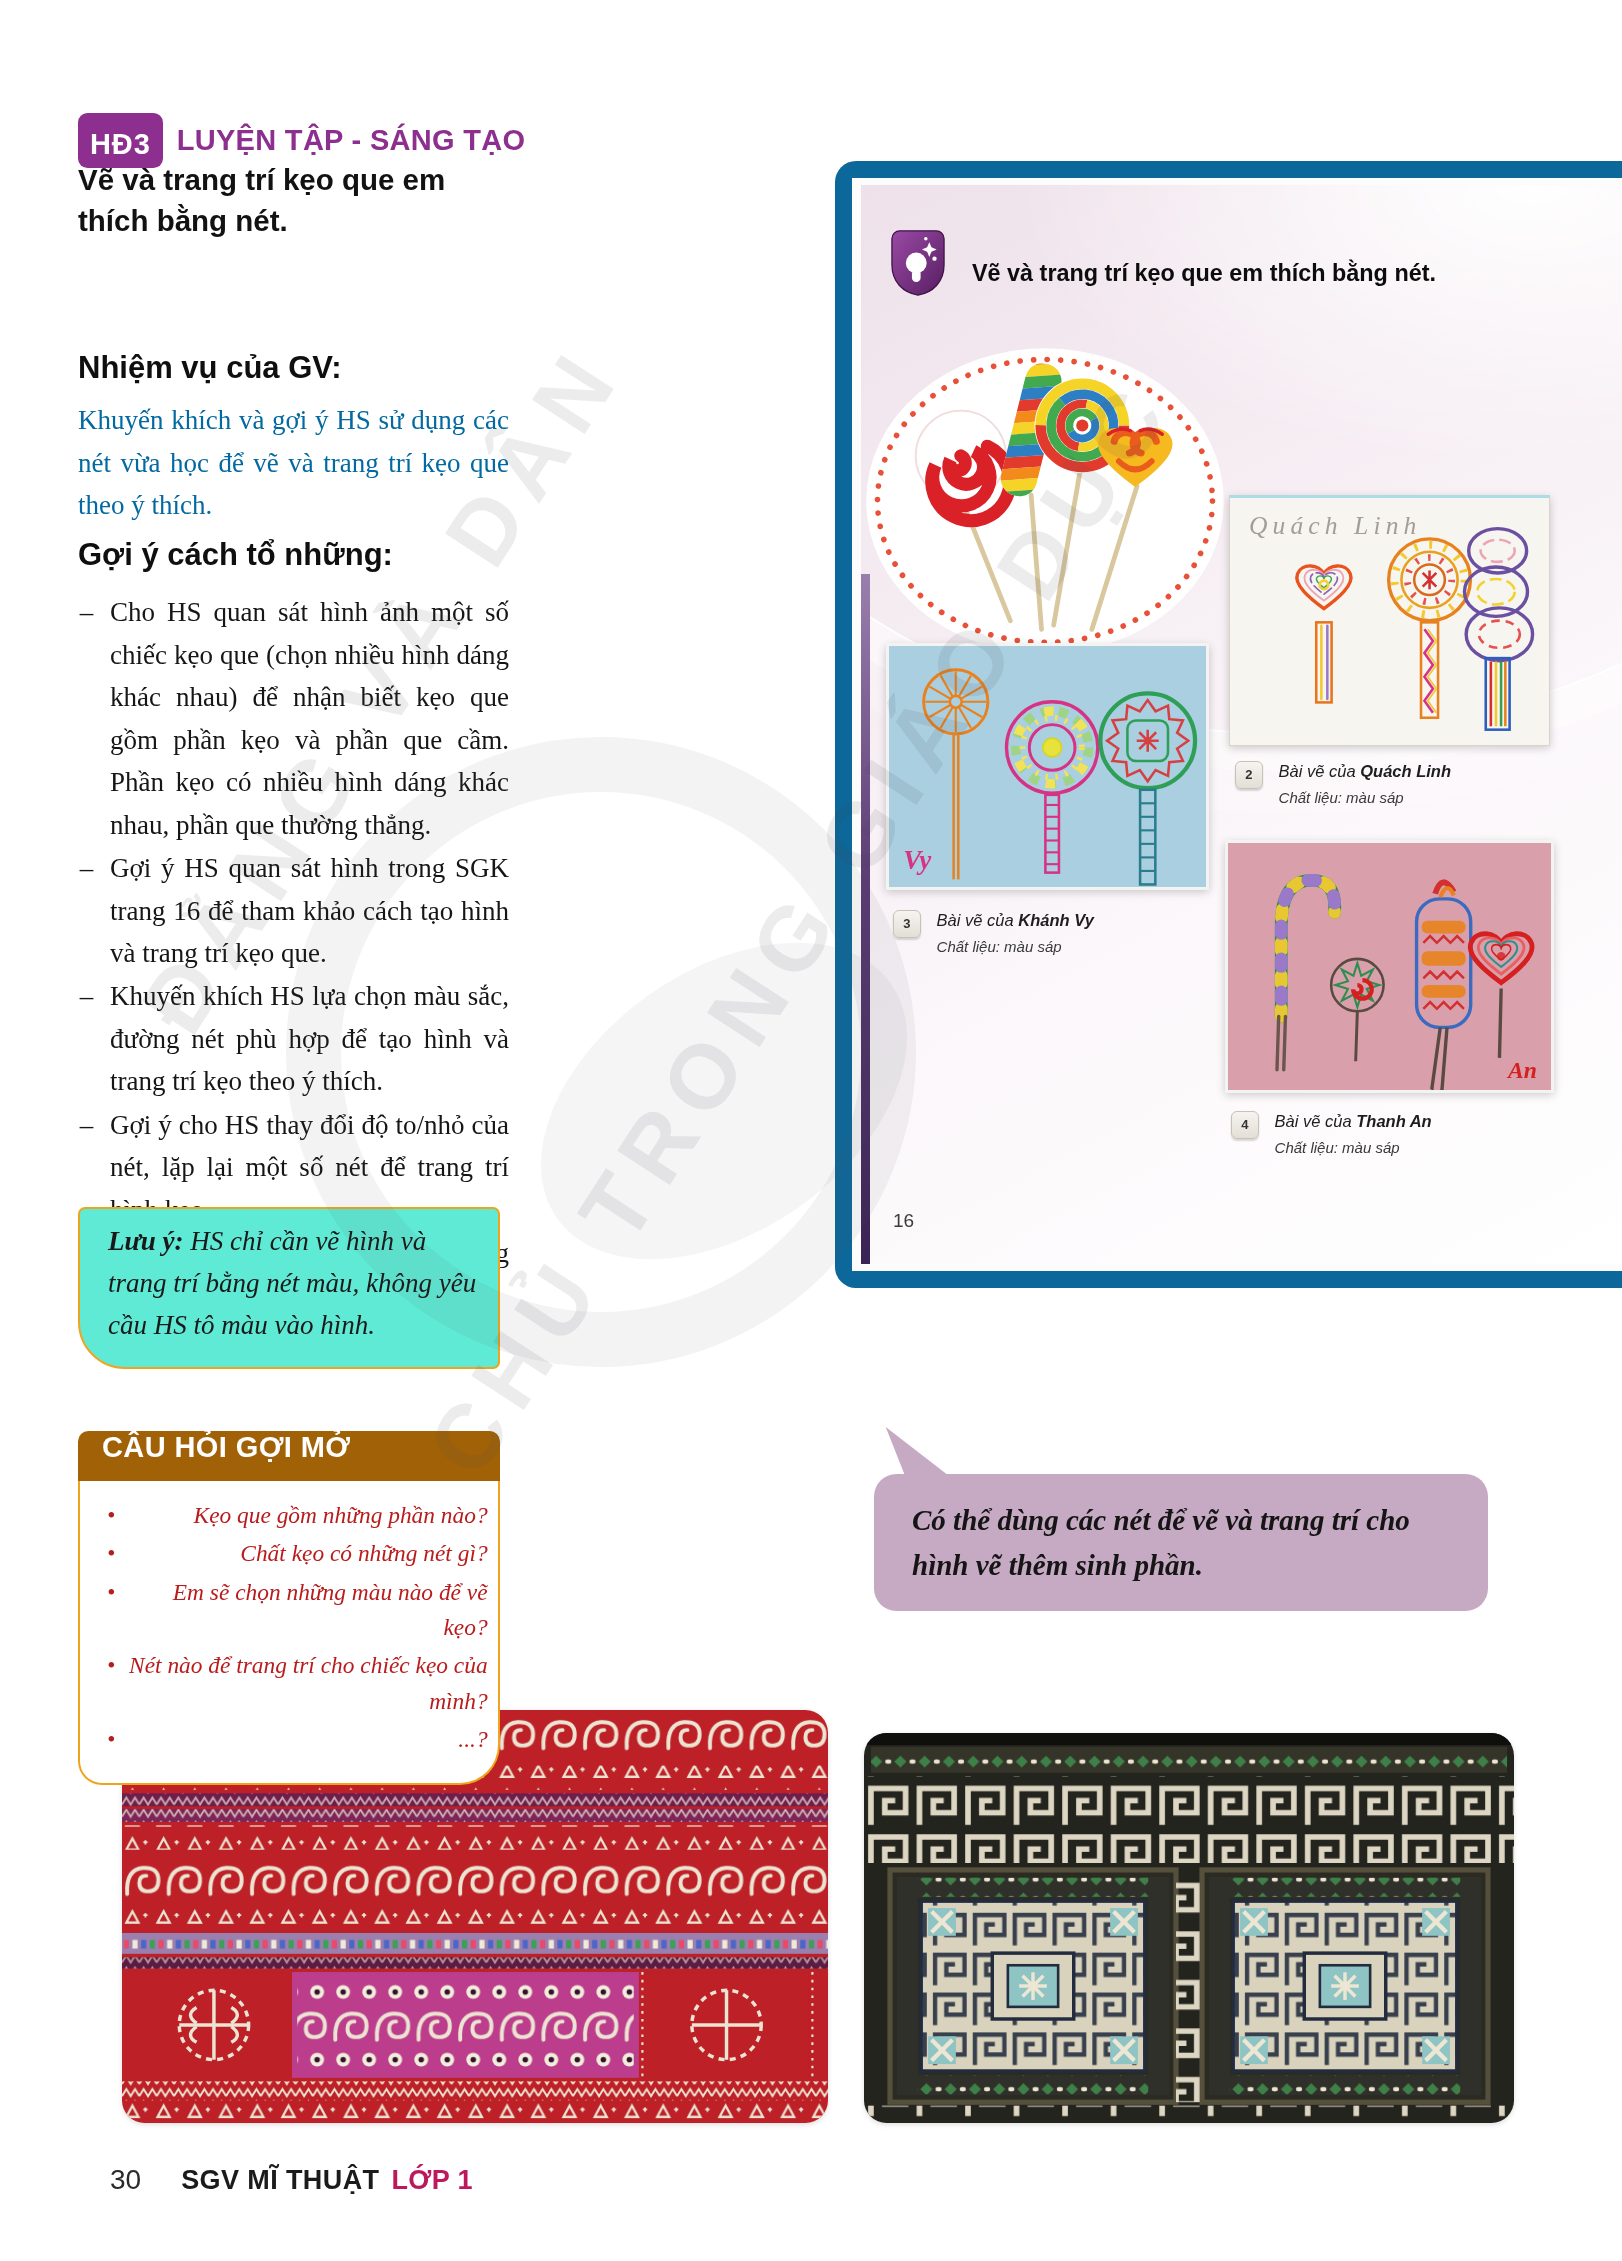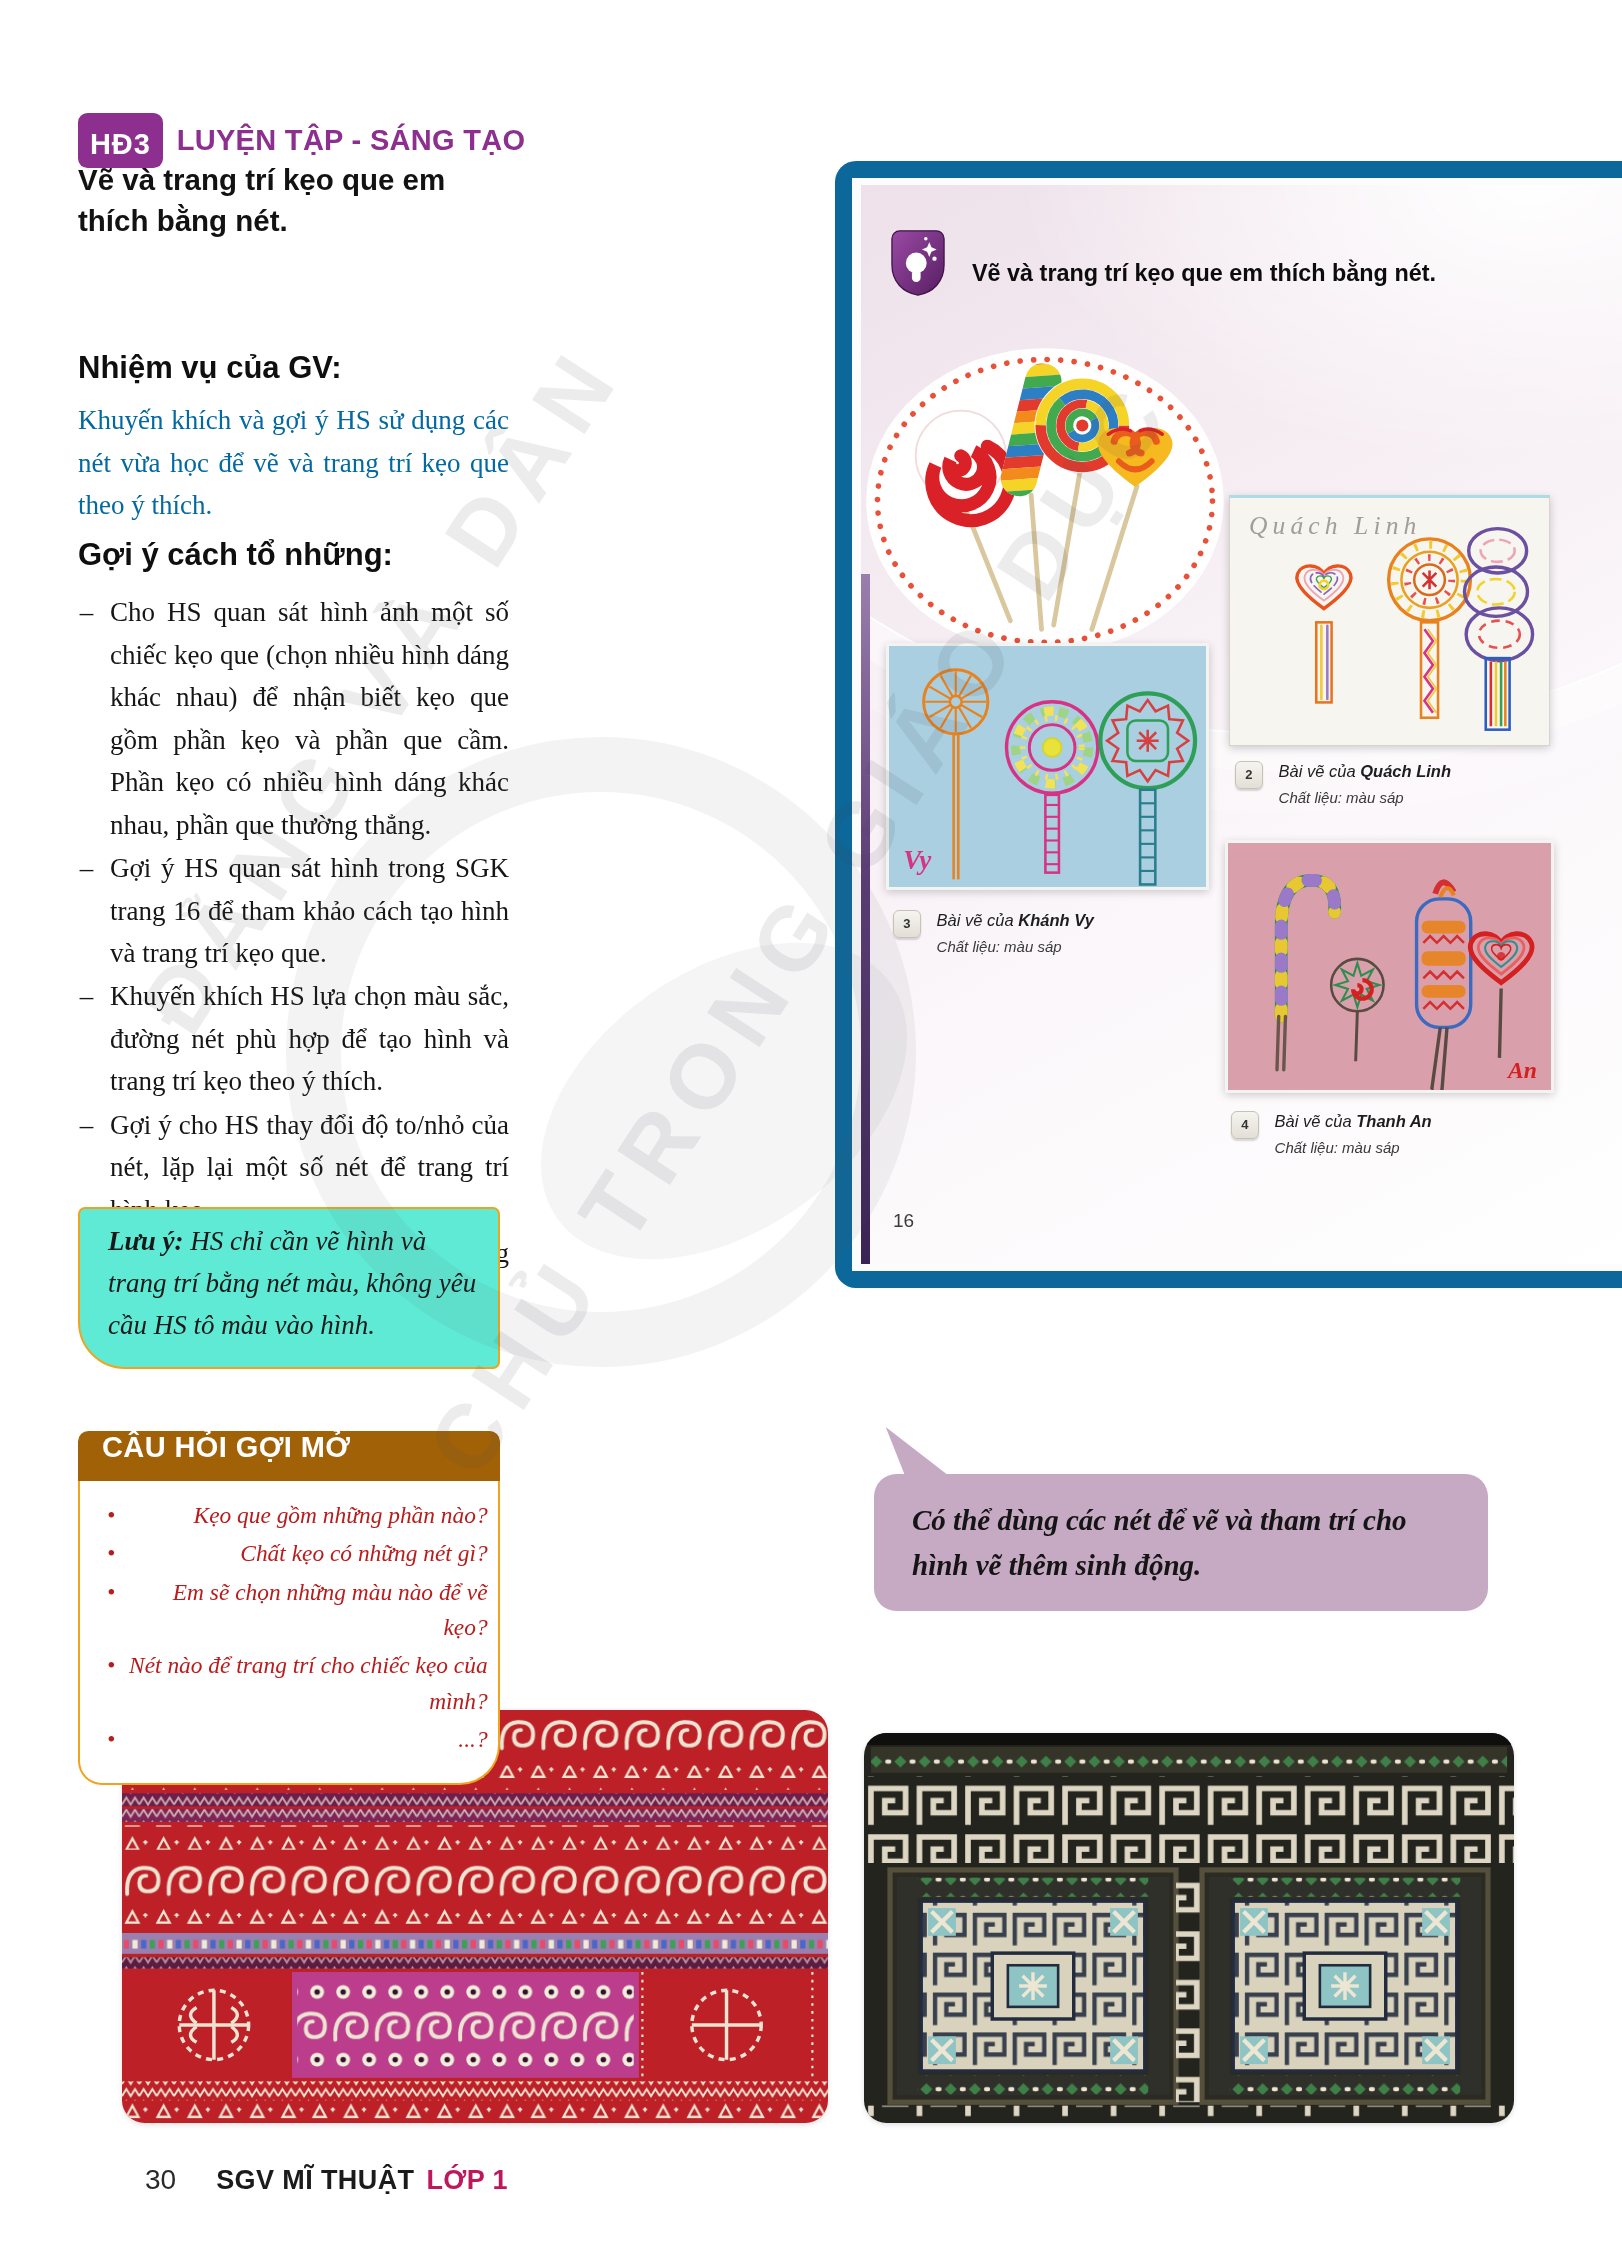--- a/index.html
+++ b/index.html
@@ -90,21 +90,21 @@
             clip-path:polygon(2% 0, 100% 100%, 32% 100%); }
   #bubble .txt { padding:24px 31px 0 38px; font:italic 700 29px/1.56 "Liberation Serif", serif; color:#151515; }
 
   
   .photo { position:absolute; border-radius:22.5px; overflow:hidden; z-index:2; box-shadow:0 1.7px 5.2px rgba(0,0,0,.12); }
   #photo-left  { left:122px; top:1710px; width:706px; height:413px; }
   #photo-right { left:864px; top:1733px; width:650px; height:390px; }
   .photo svg { display:block; width:100%; height:100%; }
 
   
-  #footer { position:absolute; left:145px; top:2164px; display:flex; align-items:baseline; z-index:5;
+  #footer { position:absolute; left:110px; top:2164px; display:flex; align-items:baseline; z-index:5;
             font-family:"Liberation Sans", sans-serif; }
   .f-num   { font:28px "Liberation Sans", sans-serif; color:#2a2a2a; margin-right:40px; }
   .f-book  { font:700 27px "Liberation Sans", sans-serif; color:#1b1b1b; margin-right:12px; letter-spacing:0.4px; }
   .f-grade { font:700 27px "Liberation Sans", sans-serif; color:#be185d; letter-spacing:0.4px; }
 
   
   #wm { position:absolute; inset:0; z-index:6; pointer-events:none; }
   .wm-line { position:absolute; white-space:nowrap; transform:rotate(-57deg); transform-origin:left center;
              font:700 91px "Liberation Sans", sans-serif; letter-spacing:14px; color:rgba(72,66,78,.10); }
   #wm1 { left:165px; top:971px; }
@@ -399,21 +399,21 @@
           </div>
         </div>
 
         <div id="sgk-pagenum">16</div>
       </div>
     </div>
   </div>
 
   <div id="bubble">
     <div class="tail"></div>
-    <div class="txt">Có thể dùng các nét để vẽ và tham trí cho hình vẽ thêm sinh động.</div>
+    <div class="txt">Có thể dùng các nét để vẽ và trang trí cho hình vẽ thêm sinh phần.</div>
   </div>
 
   <div class="photo" id="photo-left">
     <svg viewBox="0 0 814 476" preserveAspectRatio="none">
       <defs>
         <pattern id="pcurl" width="48" height="56" patternUnits="userSpaceOnUse">
           <path d="M6,44 Q4,16 24,14 Q42,13 42,28 Q42,41 30,41 Q20,41 20,31 Q20,23 28,23" fill="none" stroke="#ece4d2" stroke-width="4.5" stroke-linecap="round"></path>
         </pattern>
         <pattern id="ptri" width="36" height="28" patternUnits="userSpaceOnUse">
           <path d="M5,21 L12,8 L19,21 Z" fill="none" stroke="#ece4d2" stroke-width="2.6"></path>

